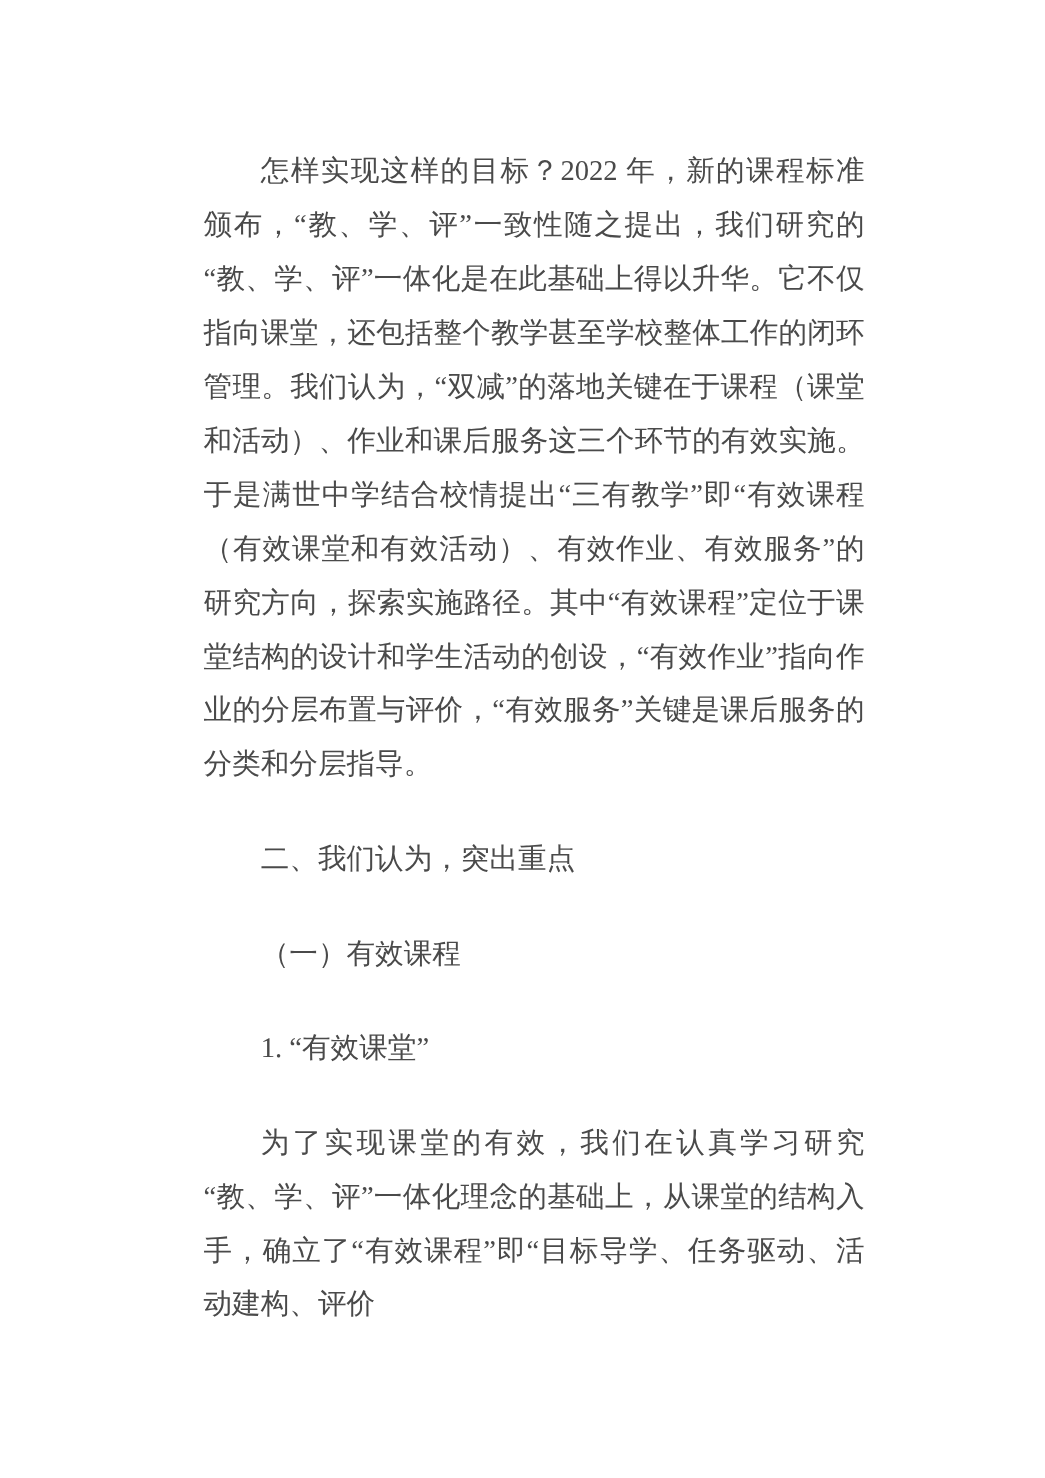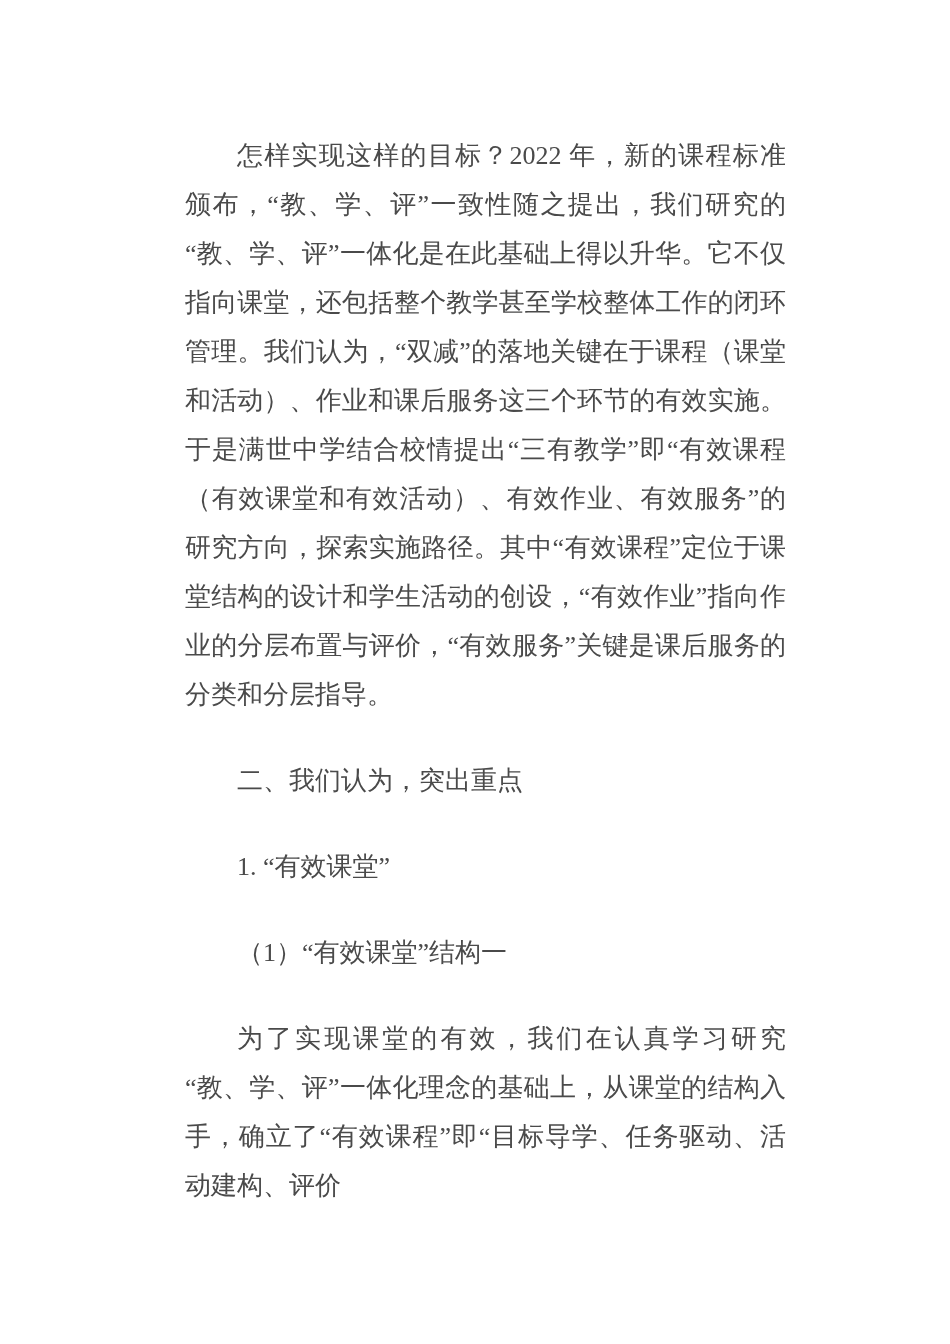--- a/index.html
+++ b/index.html
@@ -41,17 +41,17 @@
     margin-bottom: 0;
   }
 </style>
 </head>
 <body>
 
 <div class="page">
   <div class="content">
     <p class="doc-block paragraph">怎样实现这样的目标？2022 年，新的课程标准颁布，“教、学、评”一致性随之提出，我们研究的“教、学、评”一体化是在此基础上得以升华。它不仅指向课堂，还包括整个教学甚至学校整体工作的闭环管理。我们认为，“双减”的落地关键在于课程（课堂和活动）、作业和课后服务这三个环节的有效实施。于是满世中学结合校情提出“三有教学”即“有效课程（有效课堂和有效活动）、有效作业、有效服务”的研究方向，探索实施路径。其中“有效课程”定位于课堂结构的设计和学生活动的创设，“有效作业”指向作业的分层布置与评价，“有效服务”关键是课后服务的分类和分层指导。</p>
     <p class="doc-block heading">二、我们认为，突出重点</p>
+    <p class="doc-block heading">（一）有效课程</p>
     <p class="doc-block heading">1. “有效课堂”</p>
-    <p class="doc-block heading">（1）“有效课堂”结构一</p>
     <p class="doc-block paragraph">为了实现课堂的有效，我们在认真学习研究“教、学、评”一体化理念的基础上，从课堂的结构入手，确立了“有效课程”即“目标导学、任务驱动、活动建构、评价</p>
   </div>
 </div>
 
 </body></html>

